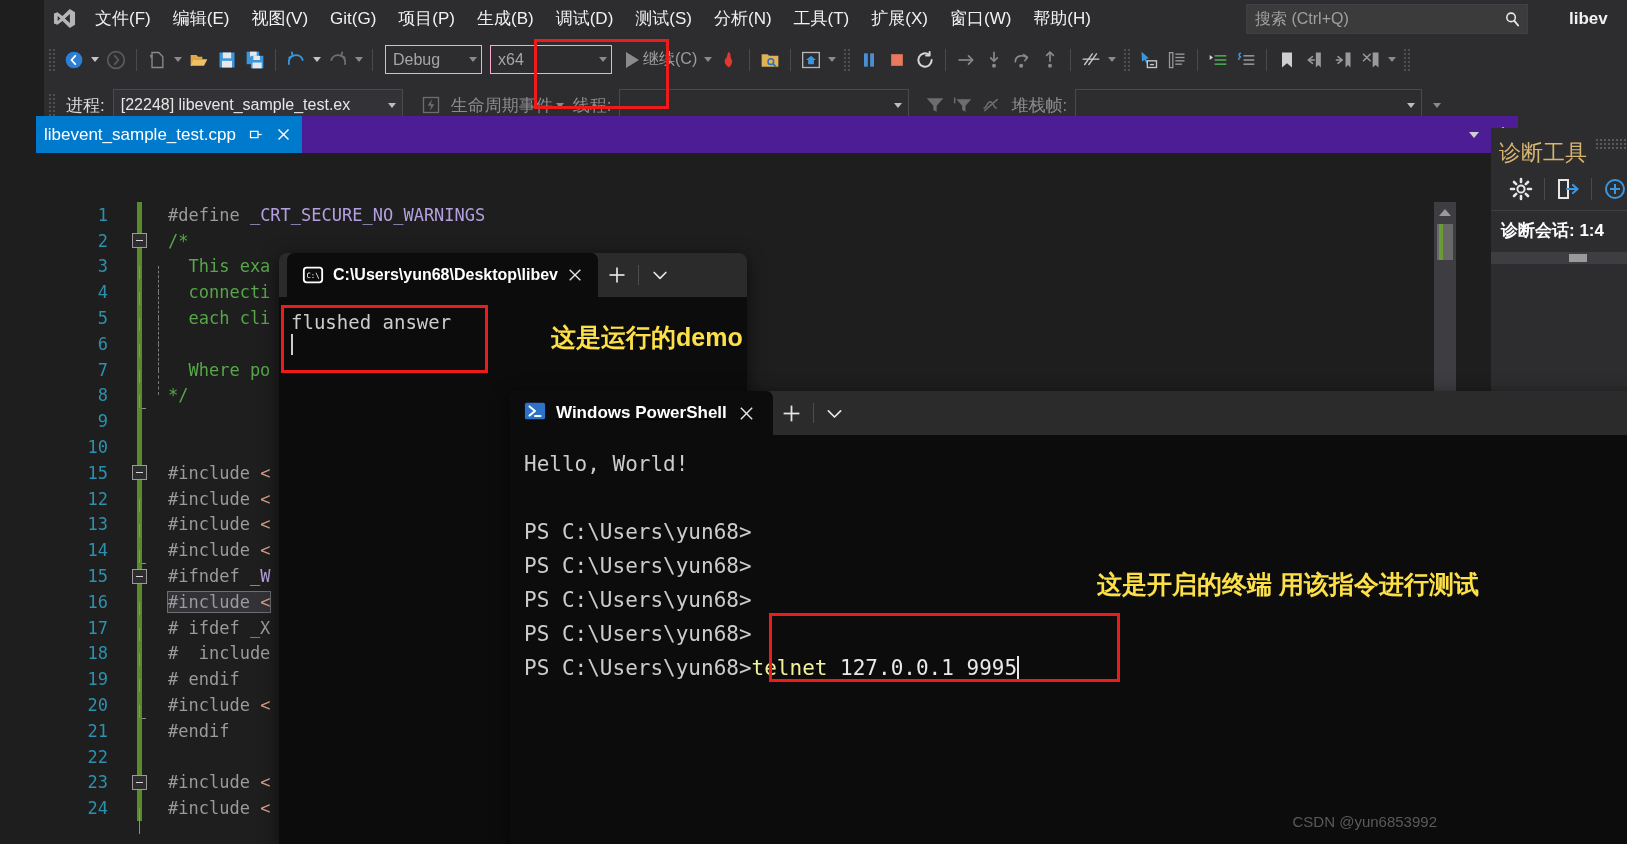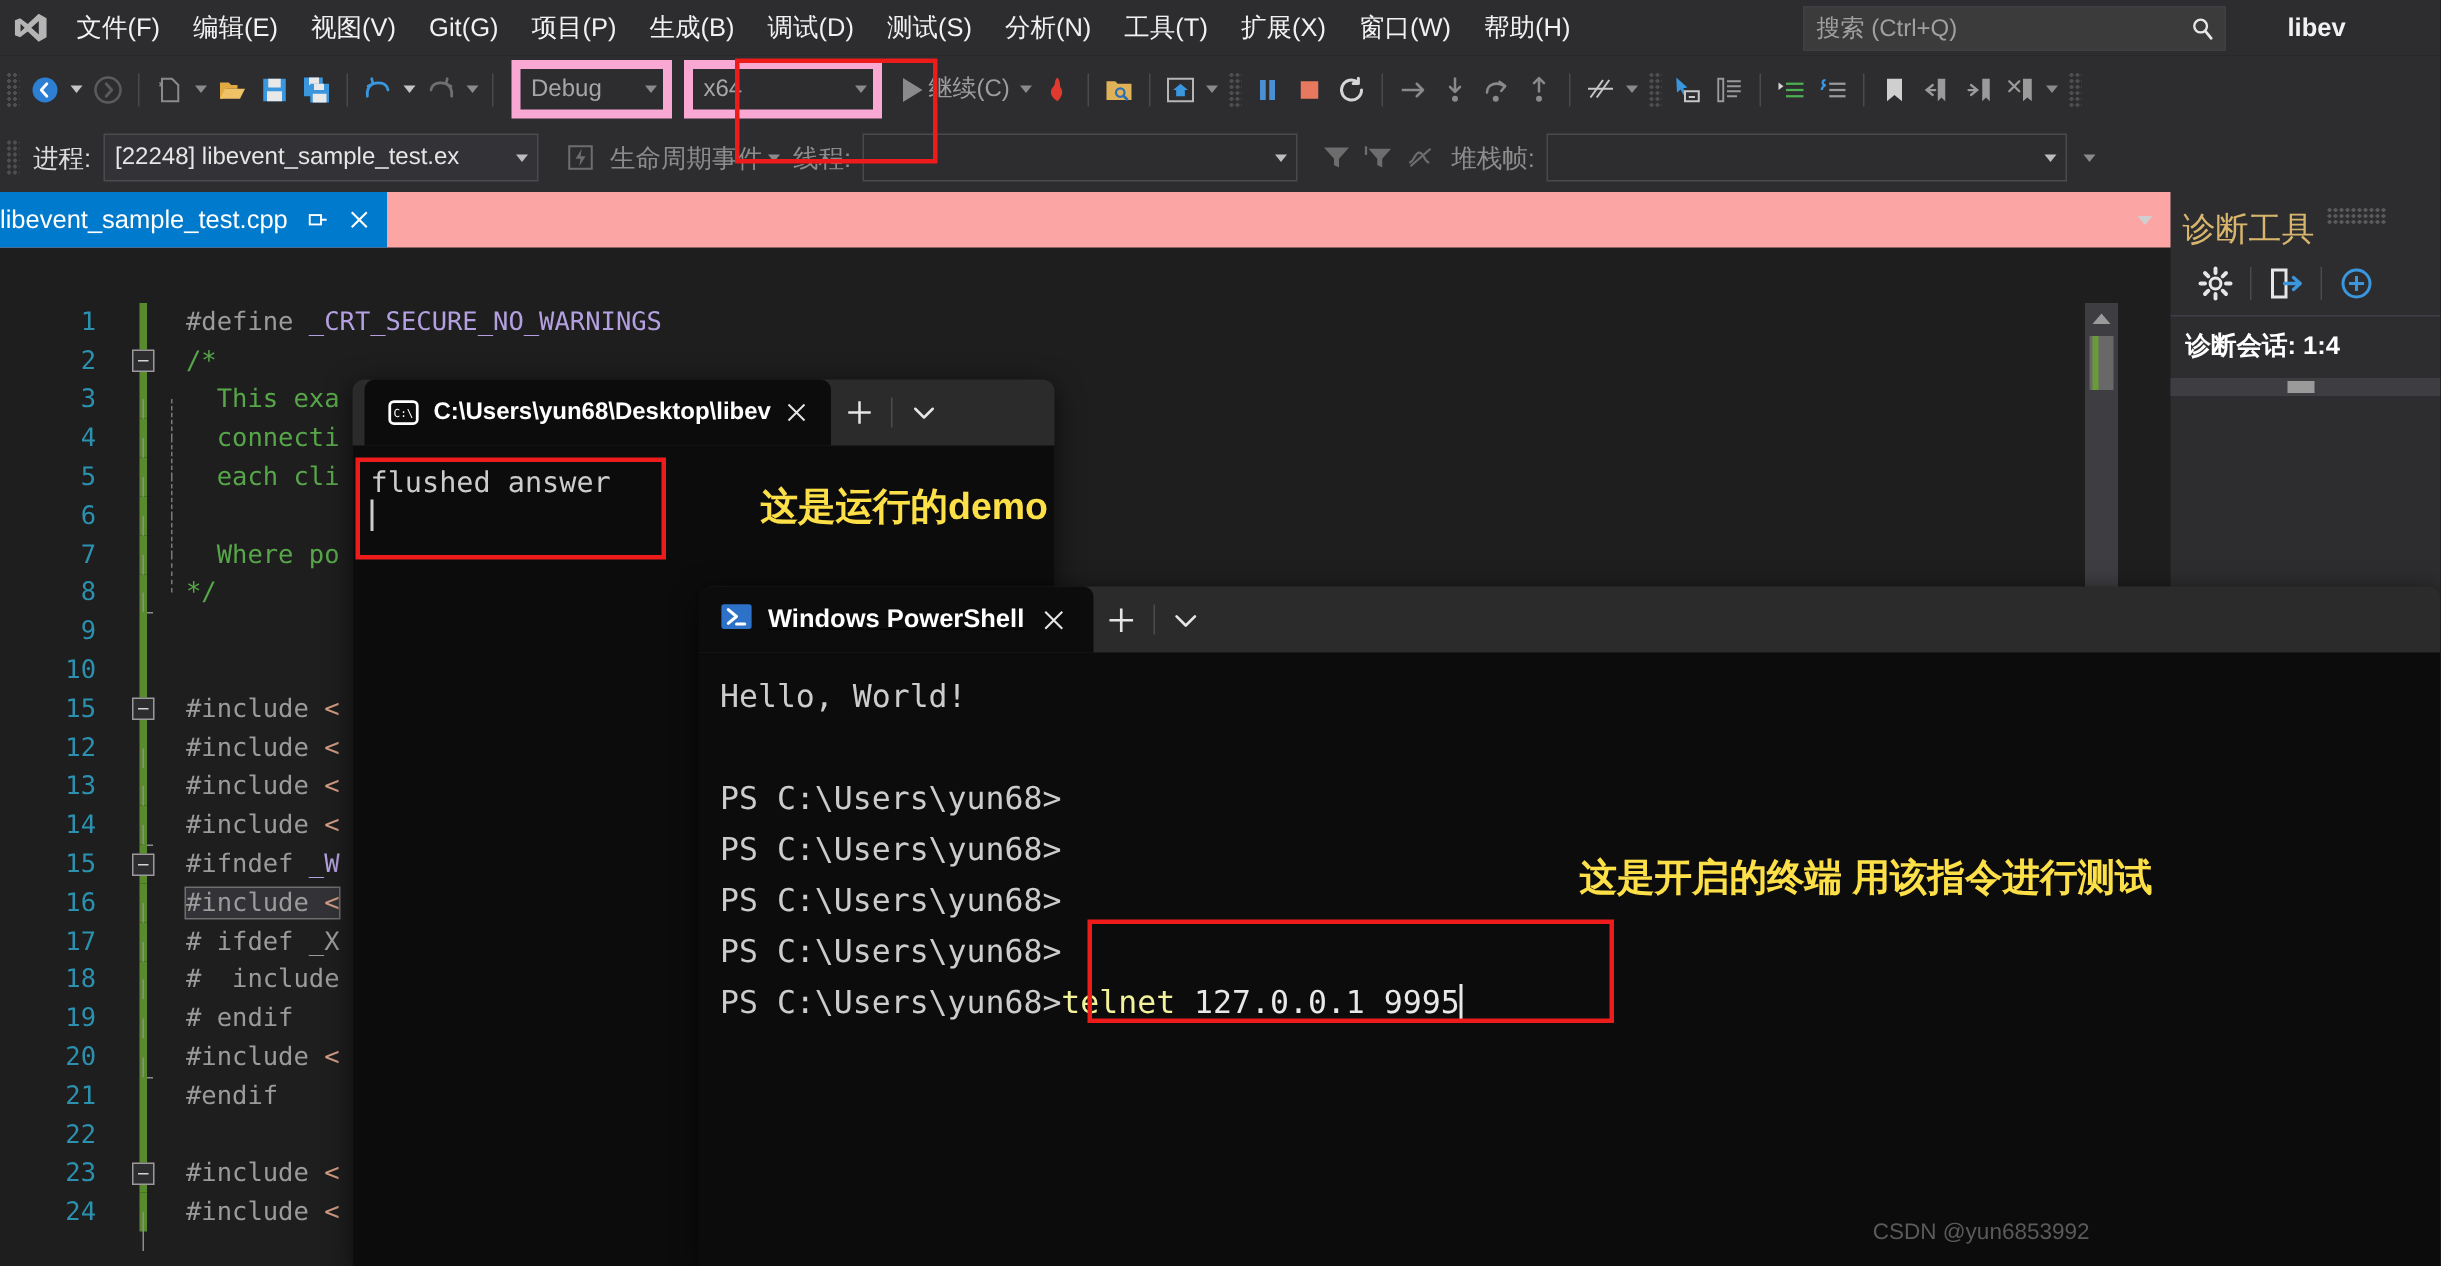--- a/index.html
+++ b/index.html
@@ -2,21 +2,21 @@
 <html><head>
 <meta charset="utf-8">
 <style>
   html,body{margin:0;padding:0;}
   body{
     width:1627px;height:844px;overflow:hidden;
     background:#1e1e1e;
     font-family:"Liberation Sans","DejaVu Sans",sans-serif;
     -webkit-font-smoothing:antialiased;
   }
-  .app{position:relative;width:1406px;height:844px;background:#1e1e1e;}
+  .app{position:relative;width:1406px;height:844px;background:#1e1e1e;margin-left:44px;}
 
   
   .menubar{
     position:absolute;left:0;top:0;width:1627px;height:37px;
     background:#2d2d30;display:flex;align-items:center;
   }
   .vs-logo{width:40px;height:37px;display:flex;align-items:center;justify-content:center;}
   .vs-logo svg{width:23px;height:23px;}
   .menu-item{
     color:#f1f1f1;font-size:17px;padding:0 11px;height:37px;
@@ -42,21 +42,21 @@
   .grip{width:9px;height:24px;margin:0 3px 0 4px;
     background-image:radial-gradient(#5a5a5c 40%, transparent 41%);
     background-size:4px 4px;opacity:.75;}
   .tb-btn{width:28px;height:30px;display:flex;align-items:center;justify-content:center;}
   .tb-btn svg{width:20px;height:20px;}
   .tb-caret{width:14px;height:30px;display:flex;align-items:center;justify-content:center;}
   .tb-caret::after{content:"";border-left:4px solid transparent;border-right:4px solid transparent;border-top:5px solid #c5c5c5;}
   .tb-caret.dim::after{border-top-color:#8a8a8a;}
   .tb-sep{width:1px;height:22px;background:#4a4a4d;margin:0 6px;}
   .combo{
-    height:27px;border:6px solid #f9a8d4;background:#2d2d30;display:flex;align-items:center;
+    height:27px;border:1px solid #f9a8d4;background:#2d2d30;display:flex;align-items:center;
     color:#a6a6a6;font-size:16px;
   }
   .combo .txt{padding-left:7px;flex:1;white-space:nowrap;overflow:hidden;}
   .combo .cv{width:17px;display:flex;align-items:center;justify-content:center;}
   .combo .cv::after{content:"";border-left:4px solid transparent;border-right:4px solid transparent;border-top:5px solid #8a8a8a;}
   #combo-config{width:95px;margin-left:6px;}
   #combo-platform{width:120px;margin-left:8px;}
   .continue-btn{display:flex;align-items:center;height:30px;margin-left:6px;}
   .continue-btn .lbl{color:#9d9d9d;font-size:16px;padding:0 4px 0 4px;}
   .play-tri{width:0;height:0;border-top:8px solid transparent;border-bottom:8px solid transparent;border-left:13px solid #8a8a8a;margin-left:8px;}
@@ -71,21 +71,21 @@
   .t2-combo{
     height:30px;border:1px solid #4a4a4d;background:#333337;display:flex;align-items:center;
     color:#e6e6e6;font-size:16px;margin-left:8px;
   }
   .t2-combo .txt{padding-left:7px;flex:1;white-space:nowrap;overflow:hidden;}
   .t2-combo .cv{width:20px;display:flex;align-items:center;justify-content:center;}
   .t2-combo .cv::after{content:"";border-left:4px solid transparent;border-right:4px solid transparent;border-top:5px solid #bdbdbd;}
   .t2-combo.empty{background:#2d2d30;}
 
   
-  .tabstrip{position:absolute;left:0;top:128px;width:1447px;height:37px;background:#fca5a5;padding-left:27px;}
+  .tabstrip{position:absolute;left:0;top:116px;width:1447px;height:37px;background:#4c1d95;padding-left:27px;}
   .doctab{
     position:absolute;left:-8px;top:0;height:37px;background:#007acc;
     display:flex;align-items:center;padding:0 10px 0 8px;
   }
   .doctab .name{color:#ffffff;font-size:17px;white-space:nowrap;}
   .doctab .pin{margin-left:12px;width:16px;display:flex;align-items:center;justify-content:center;}
   .doctab .cls{margin-left:12px;width:16px;display:flex;align-items:center;justify-content:center;}
   .tabstrip-right{position:absolute;right:26px;top:0;height:37px;width:36px;display:flex;align-items:center;justify-content:center;}
   .tabstrip-right::after{content:"";border-left:5px solid transparent;border-right:5px solid transparent;border-top:6px solid #cfcfcf;}
   .tabstrip-gear{position:absolute;right:2px;top:0;height:37px;width:26px;display:flex;align-items:center;justify-content:center;}

